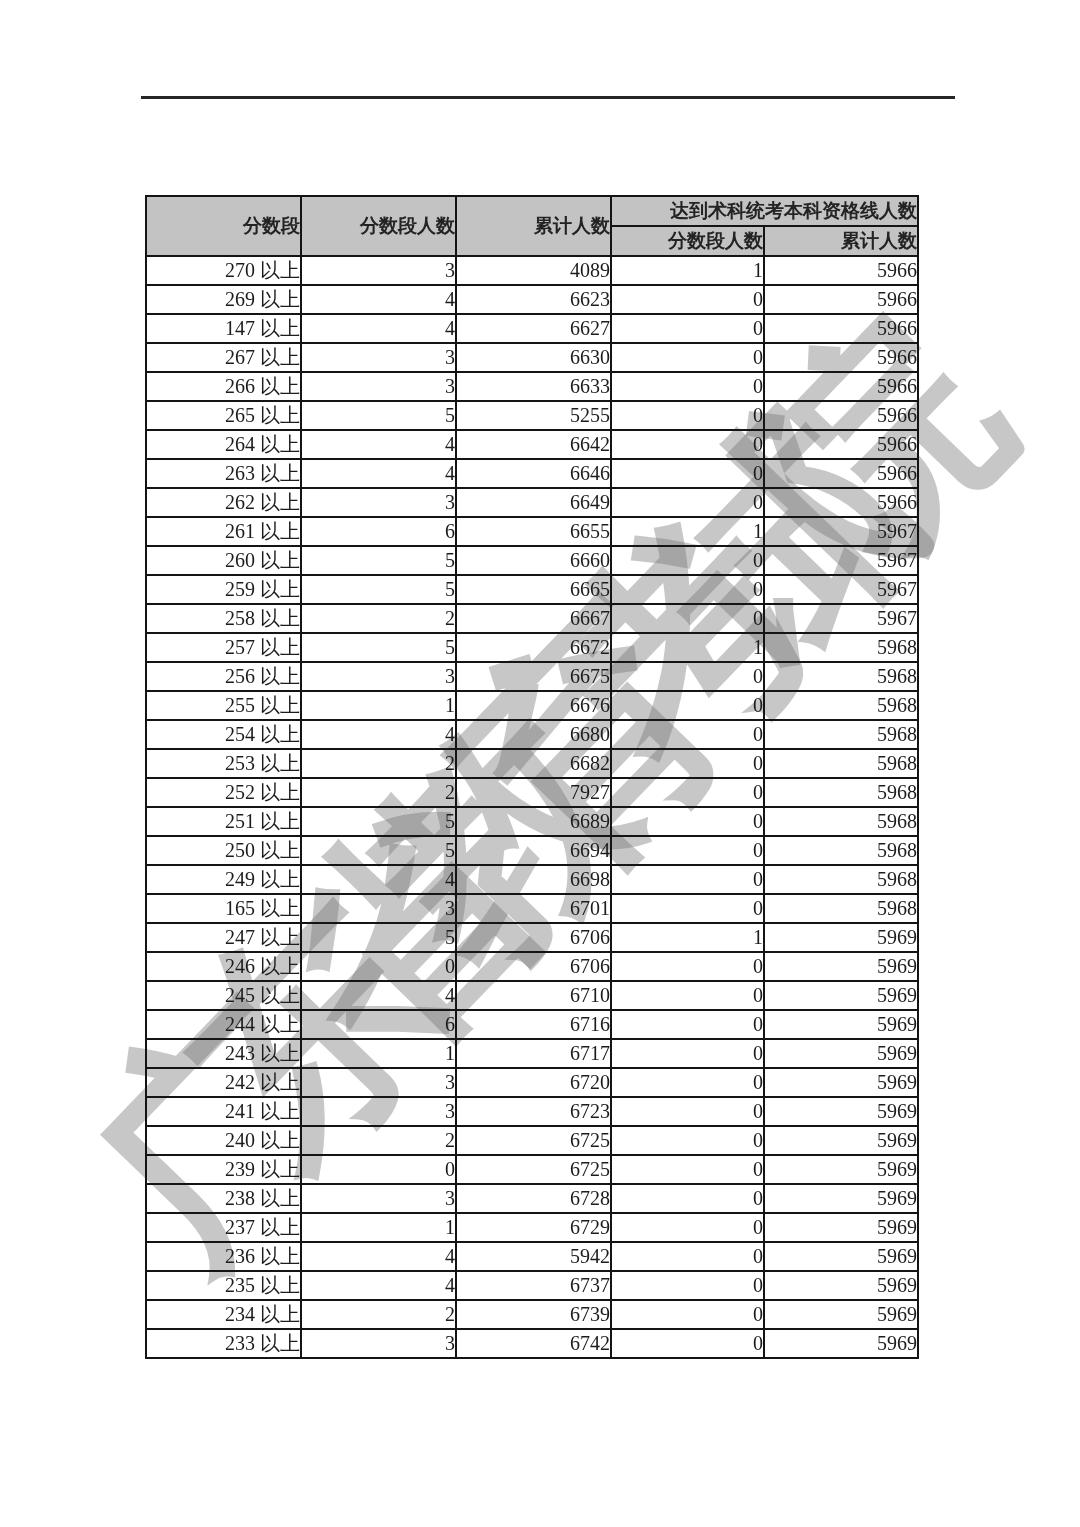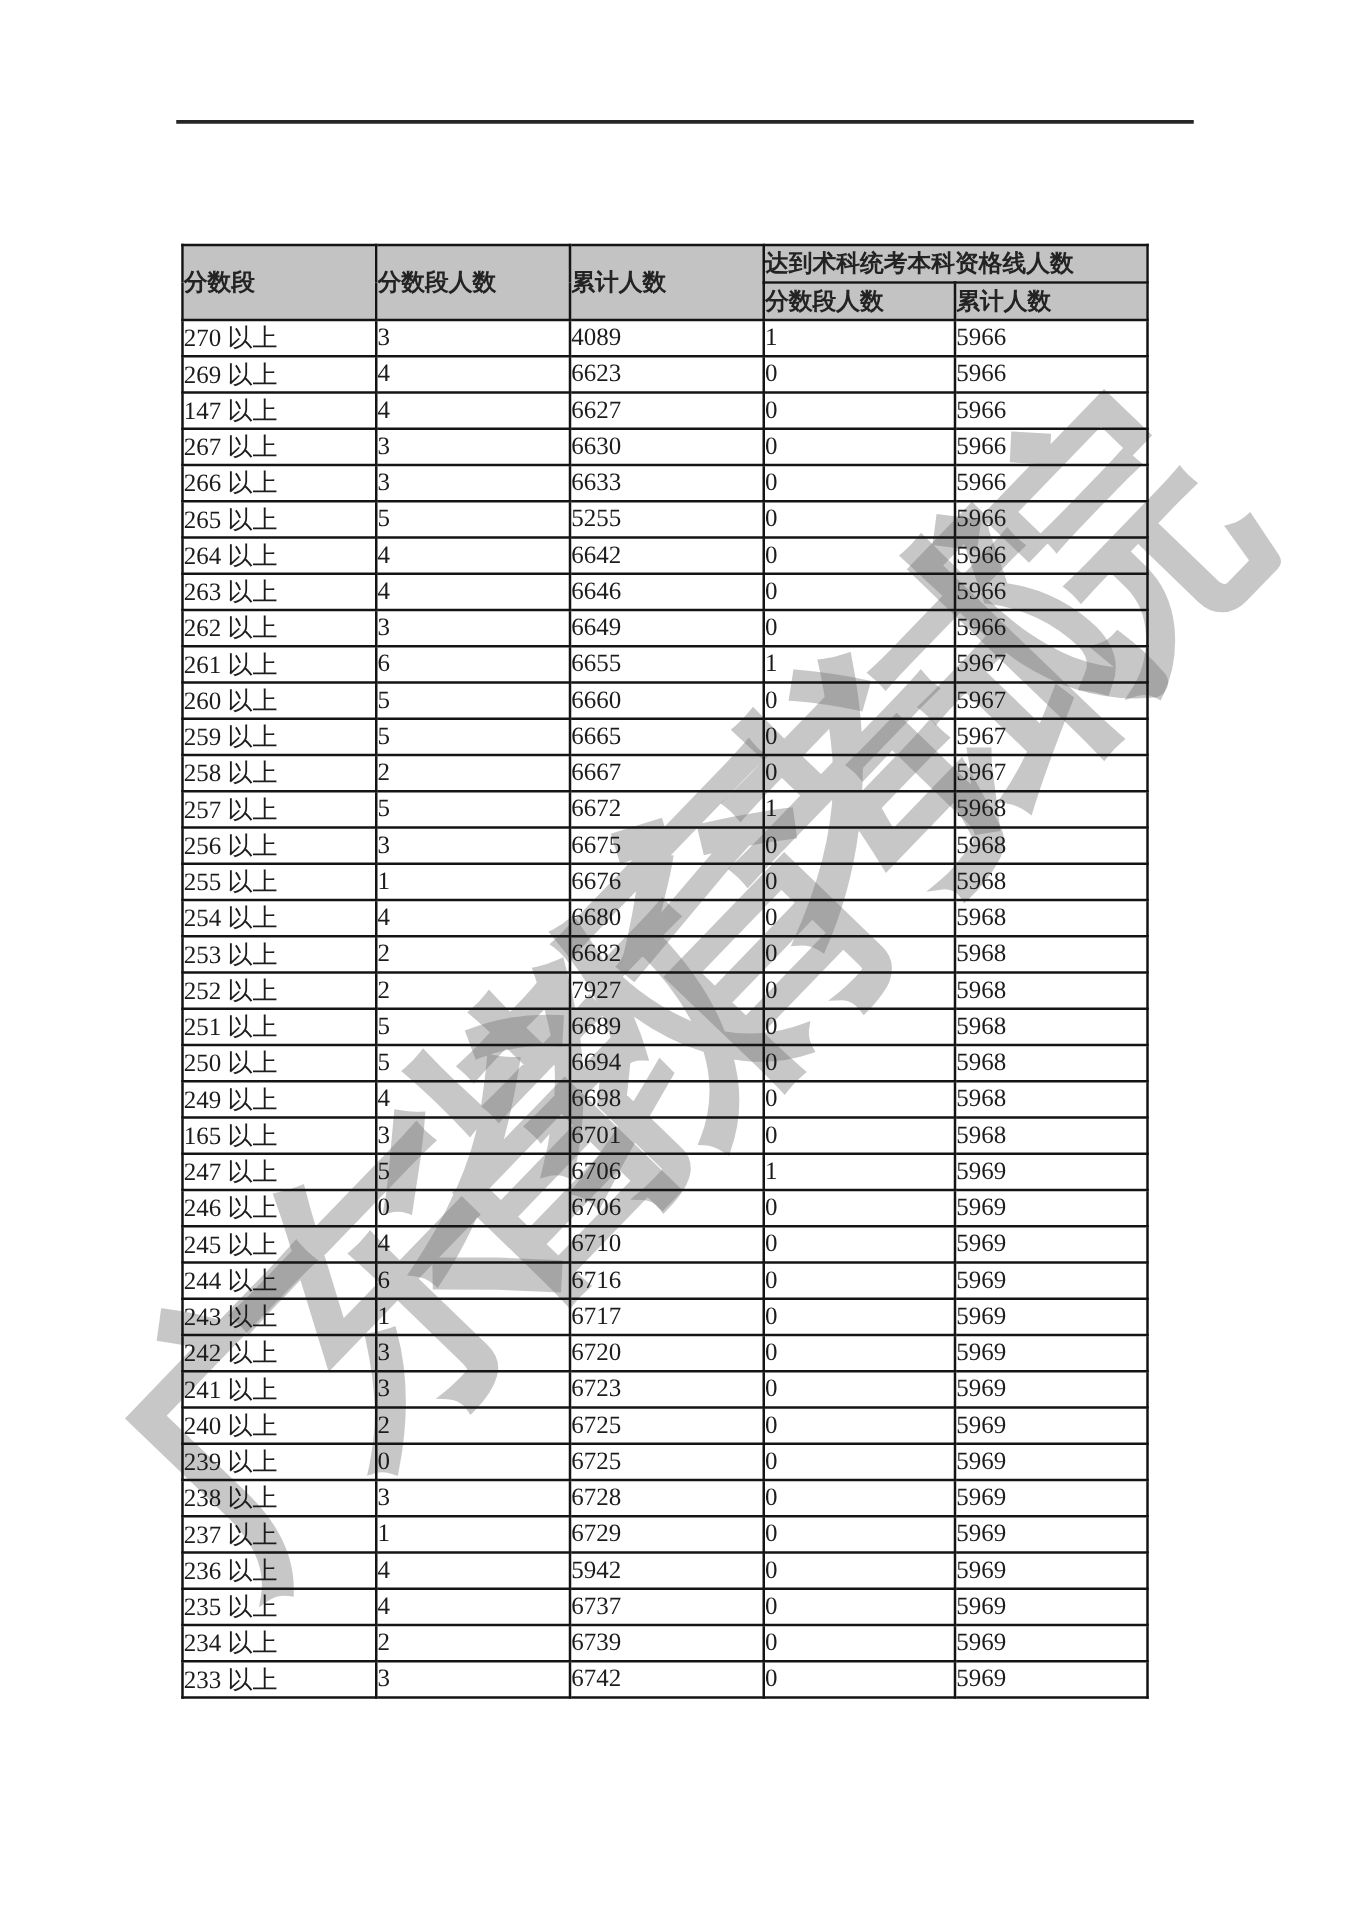--- a/index.html
+++ b/index.html
@@ -31,21 +31,21 @@
     pointer-events: none;
     font-family: "DejaVu Serif", "Liberation Serif", serif;
   }
   table.score-table {
     position: absolute;
     left: 145px; top: 195px;
     width: 772px;
     border-collapse: collapse;
     table-layout: fixed;
     z-index: 1;
-    text-align: left;
+    text-align: right;
   }
   .score-table th, .score-table td {
     border: 2px solid #141414;
     overflow: hidden;
   }
   .score-table thead th {
     background: #c3c3c3;
     height: 30px;
     font-size: 19px;
     font-weight: 700;

